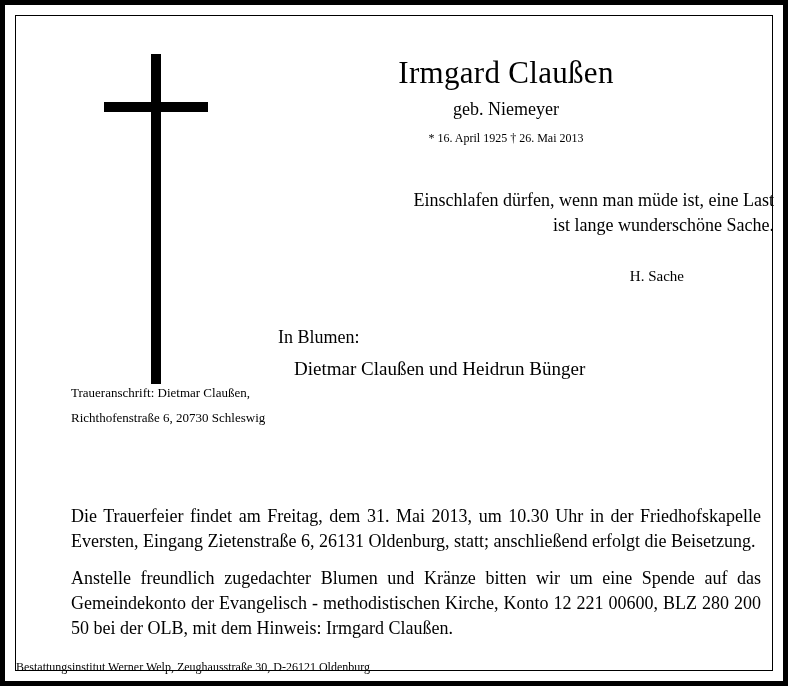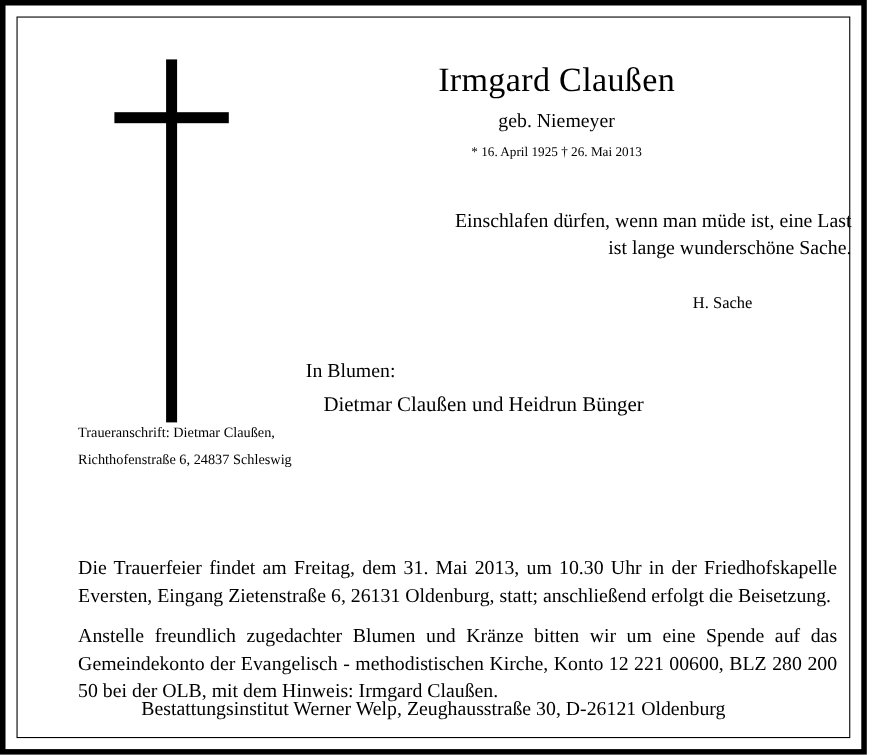--- a/index.html
+++ b/index.html
@@ -146,24 +146,24 @@
     width: 690px;
     font-size: 18px;
     line-height: 25px;
     text-align: justify;
   }
 
   
   .footer {
     position: absolute;
     left: 0;
-    top: 618px;
+    top: 644px;
     width: 100%;
-    text-align: center;
-    font-size: 18px;
+    text-align: left;
+    font-size: 12px;
   }
 
   .line { display: block; }
 </style>
 </head>
 <body>
 
 <div class="obituary">
   <div class="inner">
 
@@ -182,21 +182,21 @@
       <span class="line">Einschlafen dürfen, wenn man müde ist, eine Last</span>
       <span class="line">ist lange wunderschöne Sache.</span>
     </div>
     <div class="quote-author">H. Sache</div>
 
     <div class="inliebe">In Blumen:</div>
     <div class="mourners">Dietmar Claußen und Heidrun Bünger</div>
 
     <div class="address">
       <span class="line">Traueranschrift: Dietmar Claußen,</span>
-      <span class="line">Richthofenstraße 6, 24837 Schleswig</span>
+      <span class="line">Richthofenstraße 6, 20730 Schleswig</span>
     </div>
 
     <div class="service">Die Trauerfeier findet am Freitag, dem 31. Mai 2013, um 10.30 Uhr in der Friedhofskapelle Eversten, Eingang Zietenstraße 6, 26131 Oldenburg, statt; anschließend erfolgt die Beisetzung.</div>
 
     <div class="donation">Anstelle freundlich zugedachter Blumen und Kränze bitten wir um eine Spende auf das Gemeindekonto der Evangelisch - methodistischen Kirche, Konto 12 221 00600, BLZ 280 200 50 bei der OLB, mit dem Hinweis: Irmgard Claußen.</div>
 
     <div class="footer">Bestattungsinstitut Werner Welp, Zeughausstraße 30, D-26121 Oldenburg</div>
 
   </div>
 </div>

